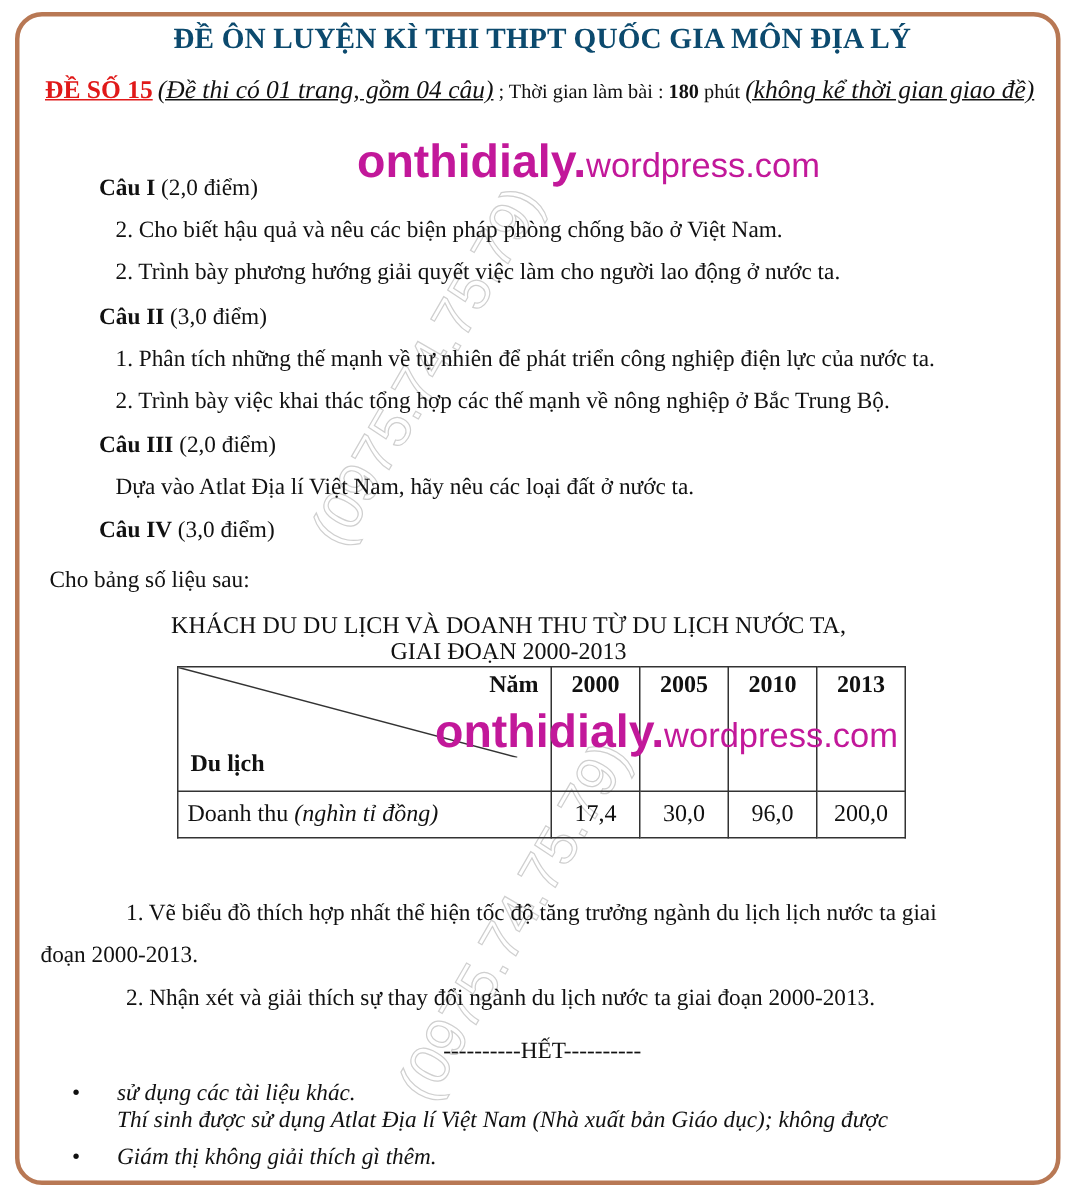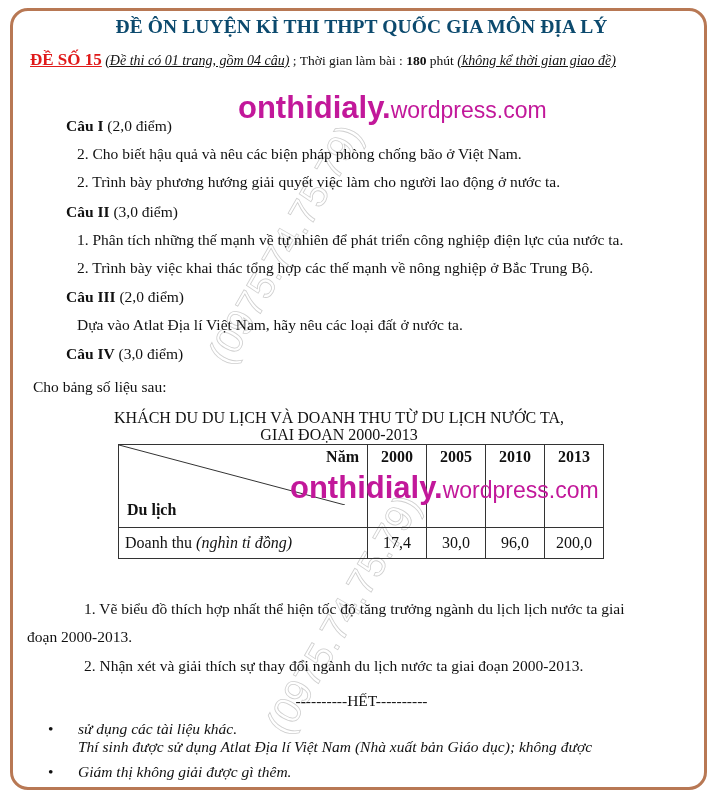--- a/index.html
+++ b/index.html
@@ -4,21 +4,21 @@
 <style>
   html, body { margin: 0; padding: 0; background: #ffffff; }
   body { width: 723px; height: 800px; position: relative; overflow: hidden;
          font-family: "Liberation Serif", "DejaVu Serif", serif; color: #111; }
   .frame { position: absolute; left: 10px; top: 8px; width: 697px; height: 782px;
            border: 3px solid #b87854; border-radius: 18px; box-sizing: border-box; }
   .title { position: absolute; left: 0; width: 723px; top: 16px; text-align: center;
            font-size: 19.5px; font-weight: bold; color: #0c4a6e; letter-spacing: 0.1px; }
   .subline { position: absolute; left: 30px; top: 50px; font-size: 13.5px; white-space: nowrap; }
   .subline .code { color: #e01919; font-weight: bold; font-size: 17px; text-decoration: underline; }
-  .subline .ital { font-style: italic; text-decoration: underline; font-size: 14px; }
+  .subline .ital { font-style: italic; text-decoration: underline; font-size: 17px; }
   .subline .bold { font-weight: bold; }
   .wm { position: absolute; font-family: "Liberation Sans", "DejaVu Sans", sans-serif; color: #c2189a; white-space: nowrap; }
   .wm .big { font-weight: bold; font-size: 31px; }
   .wm .small { font-size: 23px; }
   .line { position: absolute; font-size: 15.5px; white-space: nowrap; }
   .q-head b { font-weight: bold; margin-left: 39px; }
   .diag-wm { position: absolute; font-family: "Liberation Sans", "DejaVu Sans", sans-serif;
              font-size: 38px; color: transparent; -webkit-text-stroke: 0.8px #cfcfcf;
              transform: rotate(-60deg); transform-origin: left top; white-space: nowrap; }
   .tbl-title { position: absolute; left: 0; width: 678px; text-align: center; font-size: 16px; line-height: 17px; }
@@ -112,14 +112,14 @@
 <div class="line" style="left:27px; top:628px;">đoạn 2000-2013.</div>
 <div class="line" style="left:84px; top:657px;">2. Nhận xét và giải thích sự thay đổi ngành du lịch nước ta giai đoạn 2000-2013.</div>
 
 <div class="line" style="left:0; width:723px; text-align:center; top:692px;">----------HẾT----------</div>
 
 <div class="bullet" style="top:720px;">
   <span>sử dụng các tài liệu khác.</span>
   <span>Thí sinh được sử dụng Atlat Địa lí Việt Nam (Nhà xuất bản Giáo dục); không được</span>
 </div>
 <div class="bullet" style="top:763px;">
-  <span>Giám thị không giải được gì thêm.</span>
+  <span>Giám thị không giải thích gì thêm.</span>
 </div>
 
 </body></html>

